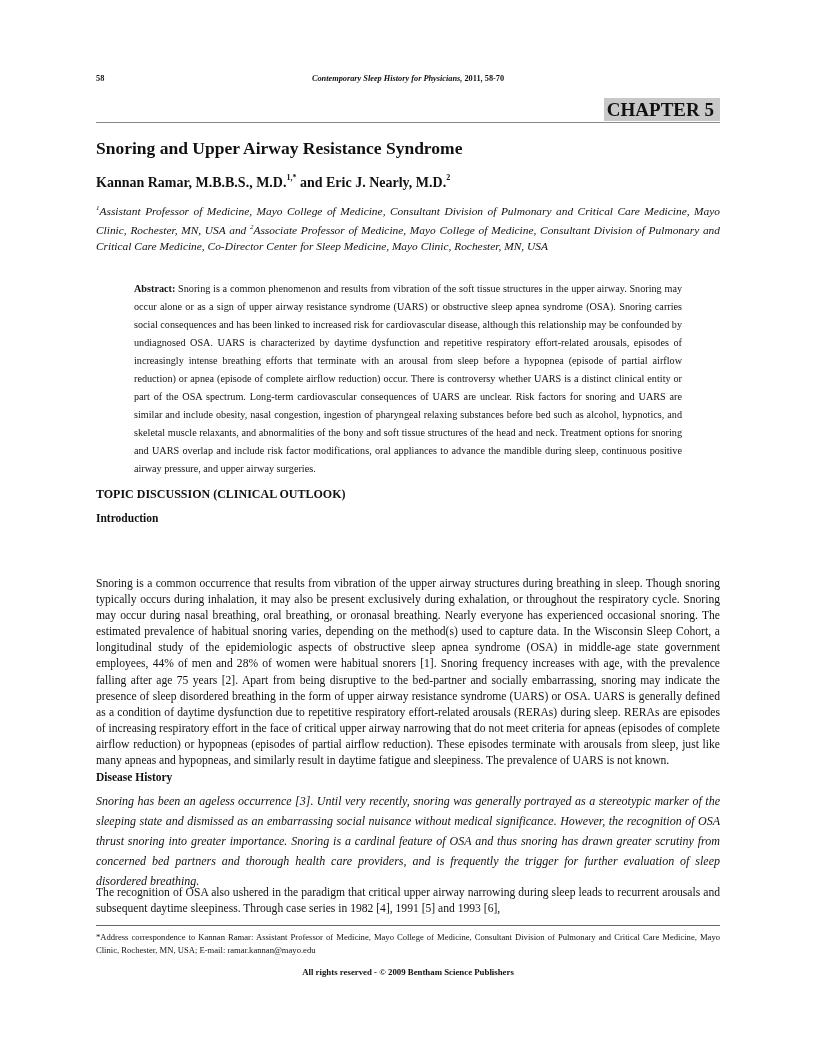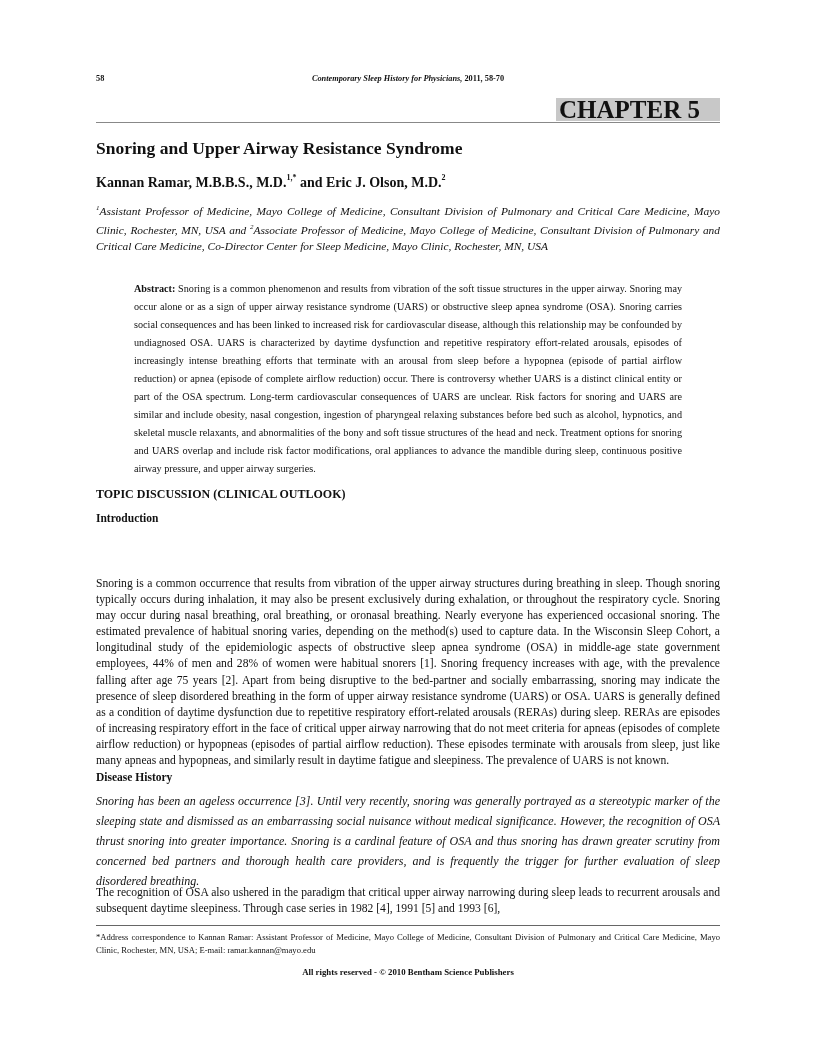--- a/index.html
+++ b/index.html
@@ -2,21 +2,21 @@
 <html><head>
 <meta charset="utf-8">
 <style>
   html, body { margin: 0; padding: 0; background: #ffffff; }
   body { width: 816px; height: 1056px; position: relative; font-family: "Liberation Serif", serif; color: #111; }
   .page { position: absolute; left: 96px; top: 0; width: 624px; }
   .running-head { position: absolute; top: 74px; left: 0; width: 624px; font-size: 8.3px; font-weight: bold; }
   .running-head .pg { position: absolute; left: 0; }
   .running-head .jr { position: absolute; left: 0; width: 624px; text-align: center; }
   .running-head .jr i { font-style: italic; }
-  .chapter { position: absolute; top: 98px; right: 0; background: #c8c8c8; font-weight: bold; font-size: 25px; padding: 1px 20px 0 3px; line-height: 22px; }
+  .chapter { position: absolute; top: 98px; right: 0; background: #c8c8c8; font-weight: bold; font-size: 19px; padding: 1px 6px 0 3px; line-height: 22px; }
   .chapter-rule { position: absolute; top: 122px; left: 0; width: 624px; border-top: 1.5px solid #888; }
   .title { position: absolute; top: 138px; left: 0; font-weight: bold; font-size: 17.5px; }
   .authors { position: absolute; top: 173px; left: 0; font-weight: bold; font-size: 14px; }
   .authors sup { font-size: 8px; vertical-align: 7px; }
   .affil { position: absolute; top: 200px; left: 0; width: 624px; font-style: italic; font-size: 11.4px; line-height: 16px; text-align: justify; }
   .affil sup { font-size: 7px; vertical-align: 5px; }
   .abstract { position: absolute; top: 280px; left: 38px; width: 548px; font-size: 10.2px; line-height: 18px; text-align: justify; }
   .abstract b { font-weight: bold; }
   .h-topic { position: absolute; top: 487px; left: 0; font-weight: bold; font-size: 12px; }
   .h-intro { position: absolute; top: 512px; left: 0; font-weight: bold; font-size: 11.5px; }
@@ -37,21 +37,21 @@
     <span class="pg">58</span>
     <span class="jr"><i>Contemporary Sleep History for Physicians,</i><span> 2011, 58-70</span></span>
   </div>
 
   <div class="chapter">CHAPTER 5</div>
   <div class="chapter-rule"></div>
 
   <div class="title">Snoring and Upper Airway Resistance Syndrome</div>
 
   <div class="authors">
-    <span>Kannan Ramar, M.B.B.S., M.D.</span><sup>1,*</sup><span> and Eric J. Olson, M.D.</span><sup>2</sup>
+    <span>Kannan Ramar, M.B.B.S., M.D.</span><sup>1,*</sup><span> and Eric J. Nearly, M.D.</span><sup>2</sup>
   </div>
 
   <div class="affil">
     <sup>1</sup><span>Assistant Professor of Medicine, Mayo College of Medicine, Consultant Division of Pulmonary and Critical Care Medicine, Mayo Clinic, Rochester, MN, USA and </span><sup>2</sup><span>Associate Professor of Medicine, Mayo College of Medicine, Consultant Division of Pulmonary and Critical Care Medicine, Co-Director Center for Sleep Medicine, Mayo Clinic, Rochester, MN, USA</span>
   </div>
 
   <div class="abstract">
     <b>Abstract:</b><span> Snoring is a common phenomenon and results from vibration of the soft tissue structures in the upper airway. Snoring may occur alone or as a sign of upper airway resistance syndrome (UARS) or obstructive sleep apnea syndrome (OSA). Snoring carries social consequences and has been linked to increased risk for cardiovascular disease, although this relationship may be confounded by undiagnosed OSA. UARS is characterized by daytime dysfunction and repetitive respiratory effort-related arousals, episodes of increasingly intense breathing efforts that terminate with an arousal from sleep before a hypopnea (episode of partial airflow reduction) or apnea (episode of complete airflow reduction) occur. There is controversy whether UARS is a distinct clinical entity or part of the OSA spectrum. Long-term cardiovascular consequences of UARS are unclear. Risk factors for snoring and UARS are similar and include obesity, nasal congestion, ingestion of pharyngeal relaxing substances before bed such as alcohol, hypnotics, and skeletal muscle relaxants, and abnormalities of the bony and soft tissue structures of the head and neck. Treatment options for snoring and UARS overlap and include risk factor modifications, oral appliances to advance the mandible during sleep, continuous positive airway pressure, and upper airway surgeries.</span>
   </div>
 
@@ -62,15 +62,15 @@
   <div class="h-hist">Disease History</div>
   <div class="p-hist">Snoring has been an ageless occurrence [3]. Until very recently, snoring was generally portrayed as a stereotypic marker of the sleeping state and dismissed as an embarrassing social nuisance without medical significance. However, the recognition of OSA thrust snoring into greater importance. Snoring is a cardinal feature of OSA and thus snoring has drawn greater scrutiny from concerned bed partners and thorough health care providers, and is frequently the trigger for further evaluation of sleep disordered breathing.</div>
   <div class="p-hist2">The recognition of OSA also ushered in the paradigm that critical upper airway narrowing during sleep leads to recurrent arousals and subsequent daytime sleepiness. Through case series in 1982 [4], 1991 [5] and 1993 [6],</div>
 
   <div class="foot-rule"></div>
   <div class="footnote">
     <b>*Address correspondence to Kannan Ramar:</b><span> Assistant Professor of Medicine, Mayo College of Medicine, Consultant Division of Pulmonary and Critical Care Medicine, Mayo Clinic, Rochester, MN, USA; E-mail: ramar.kannan@mayo.edu</span>
   </div>
 
   <div class="publisher">
-    <div>All rights reserved - © 2010 Bentham Science Publishers</div>
+    <div>All rights reserved - © 2009 Bentham Science Publishers</div>
   </div>
 </div>
 
 </body></html>

